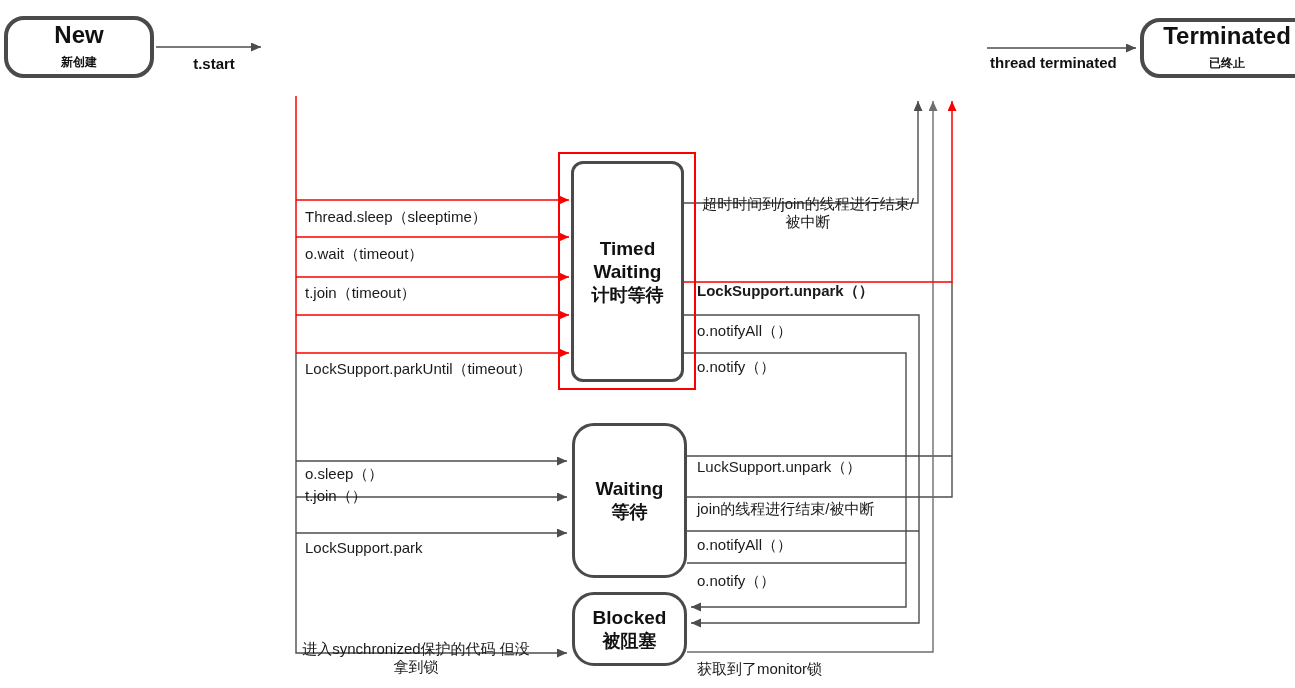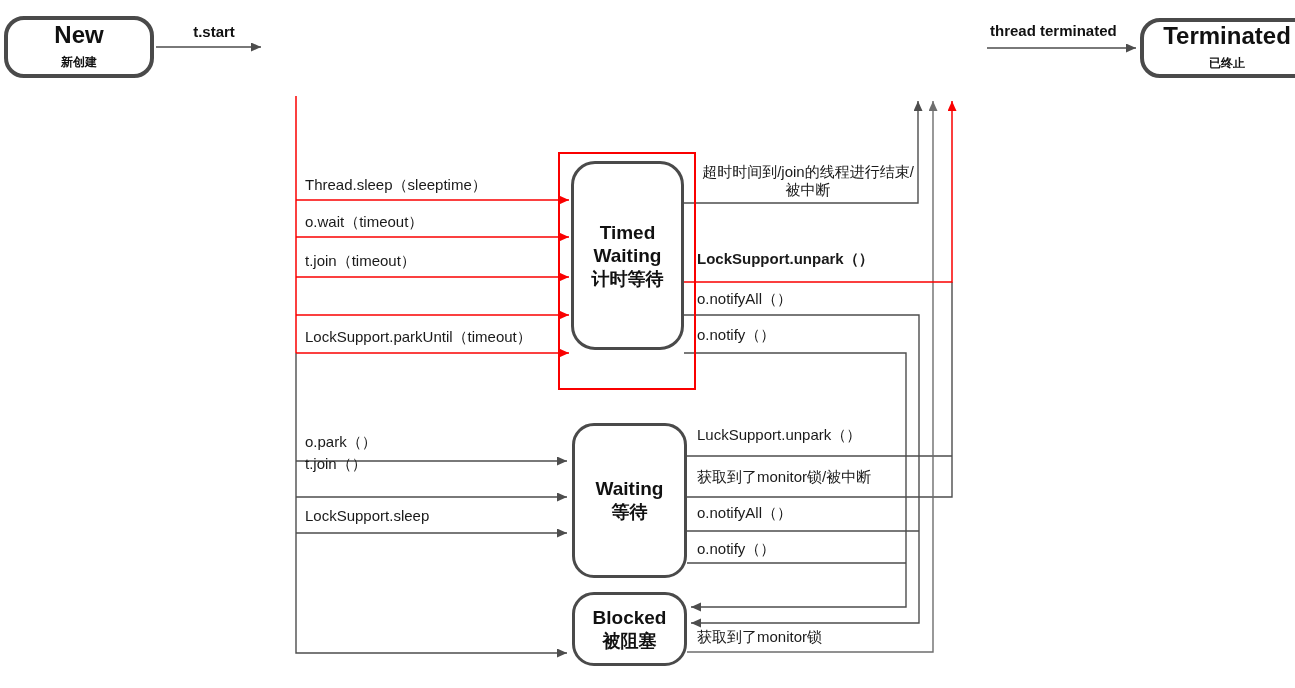--- a/index.html
+++ b/index.html
@@ -12,21 +12,21 @@
     position:absolute;background:#ffffff;border:3.5px solid #4a4a4a;border-radius:18px;
     display:flex;flex-direction:column;align-items:center;justify-content:center;
     text-align:center;box-sizing:border-box;z-index:2;
   }
   .state .en{font-weight:bold;font-size:24px;line-height:29px;color:#111;}
   .state .zh{font-weight:bold;font-size:12px;line-height:26px;color:#111;}
   .state-sm .en{font-weight:bold;font-size:19px;line-height:23px;}
   .state-sm .zh{font-weight:bold;font-size:18px;line-height:24px;}
   .bigbox{border-width:4px;border-radius:20px;}
   .redrect{position:absolute;border:2.5px solid #fa0000;box-sizing:border-box;z-index:3;background:transparent;}
-  .lbl{position:absolute;font-size:15px;line-height:18px;color:#1a1a1a;white-space:nowrap;z-index:2;}
+  .lbl{position:absolute;font-size:15px;line-height:18px;color:#1a1a1a;white-space:nowrap;z-index:2;margin-top:32px;}
   .lbl-b{font-weight:bold;color:#111;}
   .lbl-c{text-align:center;white-space:normal;}
 </style>
 </head>
 <body>
 
 <div id="canvas">
 
   <svg id="wires" width="1295" height="688" viewBox="0 0 1295 688">
     <defs>
@@ -76,21 +76,21 @@
     <span class="en">New</span>
     <span class="zh">新创建</span>
   </div>
 
 
   <div class="state bigbox" style="left:1140px;top:18px;width:174px;height:60px;">
     <span class="en">Terminated</span>
     <span class="zh">已终止</span>
   </div>
 
-  <div class="state state-sm" style="left:571px;top:161px;width:113px;height:189px;border-radius:24px;">
+  <div class="state state-sm" style="left:571px;top:161px;width:113px;height:221px;border-radius:12px;">
     <span class="en">Timed</span>
     <span class="en">Waiting</span>
     <span class="zh">计时等待</span>
   </div>
   <div class="redrect" style="left:558px;top:152px;width:138px;height:238px;"></div>
 
   <div class="state state-sm" style="left:572px;top:423px;width:115px;height:155px;border-radius:22px;">
     <span class="en">Waiting</span>
     <span class="zh">等待</span>
   </div>
@@ -106,24 +106,25 @@
   <div class="lbl" style="left:305px;top:176px;">Thread.sleep（sleeptime）</div>
   <div class="lbl" style="left:305px;top:213px;">o.wait（timeout）</div>
   <div class="lbl" style="left:305px;top:252px;">t.join（timeout）</div>
   <div class="lbl lbl-c" style="left:697px;top:163px;width:222px;">超时时间到/join的线程进行结束/被中断</div>
 
   <div class="lbl" style="left:305px;top:328px;">LockSupport.parkUntil（timeout）</div>
   <div class="lbl" style="left:697px;top:250px;font-weight:bold;">LockSupport.unpark（）</div>
   <div class="lbl" style="left:697px;top:290px;">o.notifyAll（）</div>
   <div class="lbl" style="left:697px;top:326px;">o.notify（）</div>
 
-  <div class="lbl" style="left:305px;top:433px;">o.park（）</div>
+  <div class="lbl" style="left:305px;top:433px;">o.sleep（）</div>
   <div class="lbl" style="left:305px;top:455px;">t.join（）</div>
-  <div class="lbl" style="left:305px;top:507px;">LockSupport.sleep</div>
+  <div class="lbl" style="left:305px;top:507px;">LockSupport.park</div>
 
   <div class="lbl" style="left:697px;top:426px;">LuckSupport.unpark（）</div>
-  <div class="lbl" style="left:697px;top:468px;">获取到了monitor锁/被中断</div>
+  <div class="lbl" style="left:697px;top:468px;">join的线程进行结束/被中断</div>
   <div class="lbl" style="left:697px;top:504px;">o.notifyAll（）</div>
   <div class="lbl" style="left:697px;top:540px;">o.notify（）</div>
 
+  <div class="lbl lbl-c" style="left:300px;top:608px;width:232px;">进入synchronized保护的代码 但没拿到锁</div>
   <div class="lbl" style="left:697px;top:628px;">获取到了monitor锁</div>
 
 </div>
 
 </body></html>

